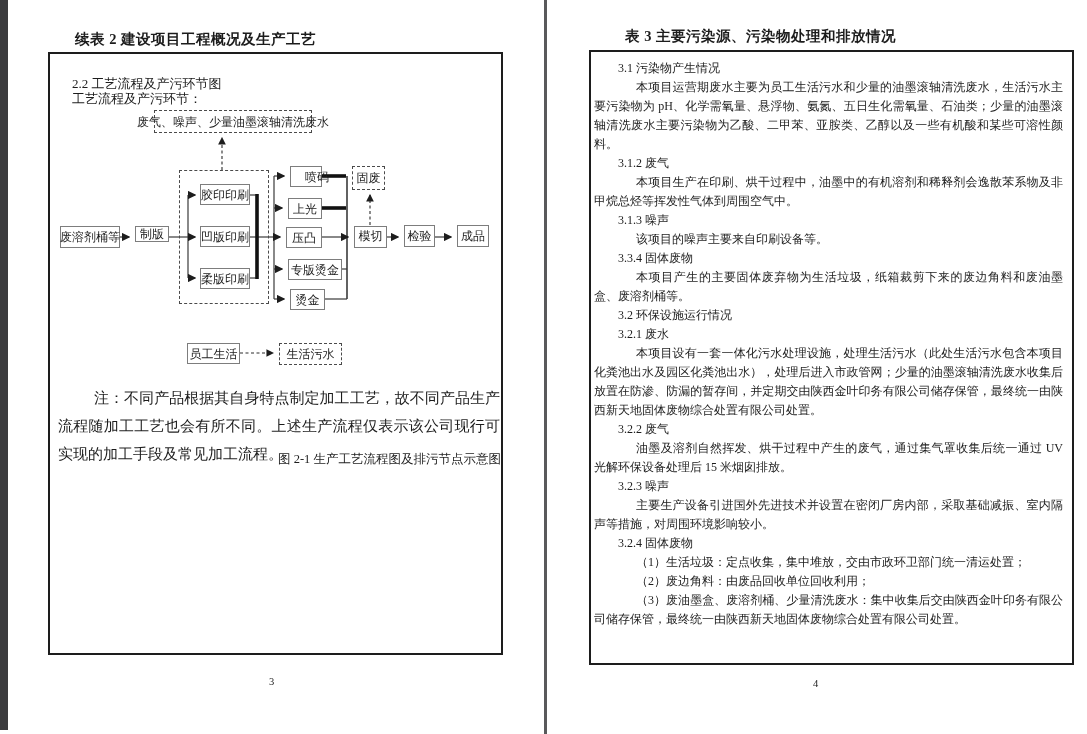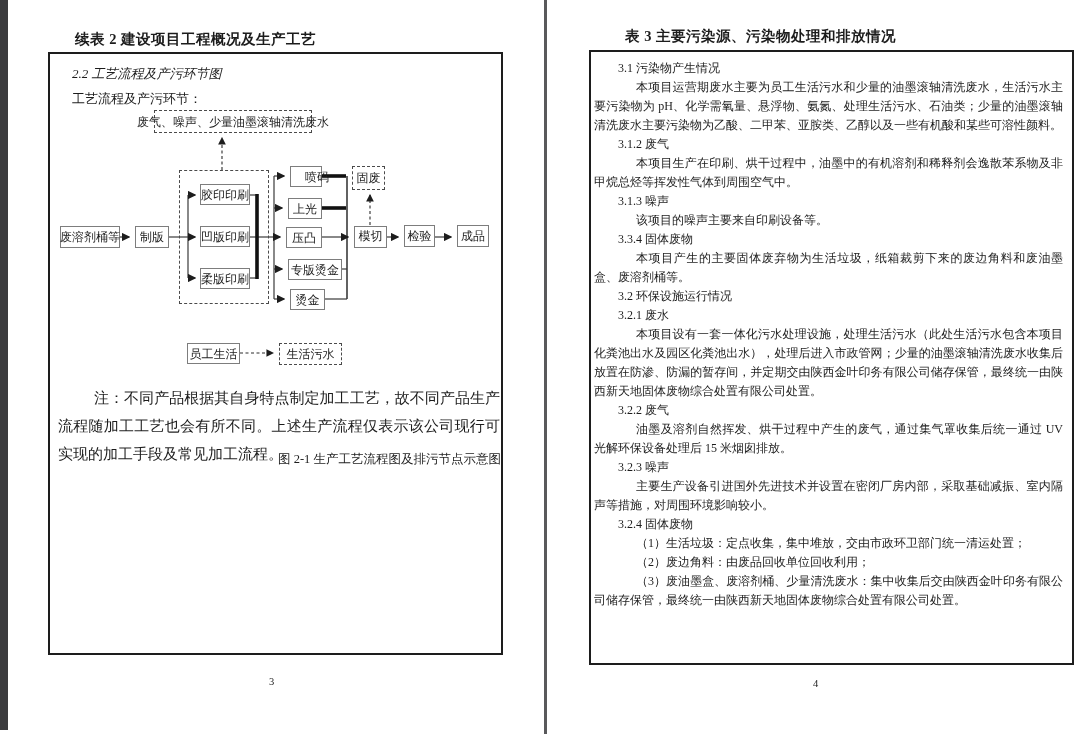--- a/index.html
+++ b/index.html
@@ -13,21 +13,21 @@
 
   .page-title{position:absolute;font-weight:bold;font-size:14.5px;letter-spacing:0.5px;white-space:nowrap;}
   .lp-title{left:75px;top:30px;}
   .rp-title{left:625px;top:27px;}
 
   .page-box{position:absolute;border:2px solid #1d1d1d;background:#fff;box-sizing:border-box;}
   .lp-box{left:48px;top:52px;width:455px;height:603px;}
   .rp-box{left:589px;top:50px;width:485px;height:615px;padding-left:48px;}
 
   .lp-h{position:absolute;font-size:13px;white-space:nowrap;}
-  .lp-h1{left:22px;top:11px;font-style:italic;}
+  .lp-h1{left:22px;top:21px;}
   .lp-h2{left:22px;top:36px;}
 
   .node{
     position:absolute;border:1px solid #7d7d7d;background:#fff;box-sizing:border-box;
     display:flex;align-items:center;justify-content:center;
     font-size:12px;white-space:nowrap;line-height:1;
   }
   .node.dashed{border:1px dashed #4a4a4a;}
   .group-dashed{position:absolute;border:1px dashed #4a4a4a;box-sizing:border-box;background:transparent;}
 
@@ -98,21 +98,21 @@
       <path d="M172,116 L172,84" marker-end="url(#arr)"></path>
       <path d="M320,171 L320,141" marker-end="url(#arr)"></path>
       <path d="M190,299 L223,299" marker-end="url(#arr)"></path>
     </g>
   </svg>
 
   <div class="node dashed" style="left:104px;top:56px;width:158px;height:23px;">废气、噪声、少量油墨滚轴清洗废水</div>
   <div class="group-dashed" style="left:129px;top:116px;width:90px;height:134px;"></div>
 
   <div class="node" style="left:10px;top:172px;width:60px;height:22px;">废溶剂桶等</div>
-  <div class="node" style="left:85px;top:172px;width:34px;height:22px;">制版</div>
+  <div class="node" style="left:85px;top:172px;width:34px;height:16px;">制版</div>
   <div class="node" style="left:150px;top:130px;width:50px;height:21px;">胶印印刷</div>
   <div class="node" style="left:150px;top:172px;width:50px;height:21px;">凹版印刷</div>
   <div class="node" style="left:150px;top:214px;width:50px;height:21px;">柔版印刷</div>
   <div class="node" style="left:240px;top:112px;width:32px;height:21px;padding-left:22px;">喷码</div>
   <div class="node" style="left:238px;top:144px;width:34px;height:21px;">上光</div>
   <div class="node" style="left:236px;top:173px;width:36px;height:21px;">压凸</div>
   <div class="node" style="left:238px;top:205px;width:54px;height:21px;">专版烫金</div>
   <div class="node" style="left:240px;top:235px;width:35px;height:21px;">烫金</div>
   <div class="node dashed" style="left:302px;top:112px;width:33px;height:24px;">固废</div>
   <div class="node" style="left:304px;top:172px;width:33px;height:22px;font-family:Liberation Mono, monospace;">模切</div>
@@ -126,21 +126,21 @@
 </div>
 
 <div class="page-title rp-title">表 3 主要污染源、污染物处理和排放情况</div>
 
 <div class="page-box rp-box">
   <div class="rp-content">
 
       <div class="blk t-h">3.1 污染物产生情况</div>
 
 
-      <div class="blk t-p">本项目运营期废水主要为员工生活污水和少量的油墨滚轴清洗废水，生活污水主要污染物为 pH、化学需氧量、悬浮物、氨氮、处理生活污水、石油类；少量的油墨滚轴清洗废水主要污染物为乙酸、二甲苯、亚胺类、乙醇以及一些有机酸和某些可溶性颜料。</div>
+      <div class="blk t-p">本项目运营期废水主要为员工生活污水和少量的油墨滚轴清洗废水，生活污水主要污染物为 pH、化学需氧量、悬浮物、氨氮、五日生化需氧量、石油类；少量的油墨滚轴清洗废水主要污染物为乙酸、二甲苯、亚胺类、乙醇以及一些有机酸和某些可溶性颜料。</div>
 
       <div class="blk t-h">3.1.2  废气</div>
 
       <div class="blk t-p">本项目生产在印刷、烘干过程中，油墨中的有机溶剂和稀释剂会逸散苯系物及非甲烷总烃等挥发性气体到周围空气中。</div>
 
       <div class="blk t-h">3.1.3  噪声</div>
 
       <div class="blk t-p">该项目的噪声主要来自印刷设备等。</div>
 
       <div class="blk t-h">3.3.4  固体废物</div>

